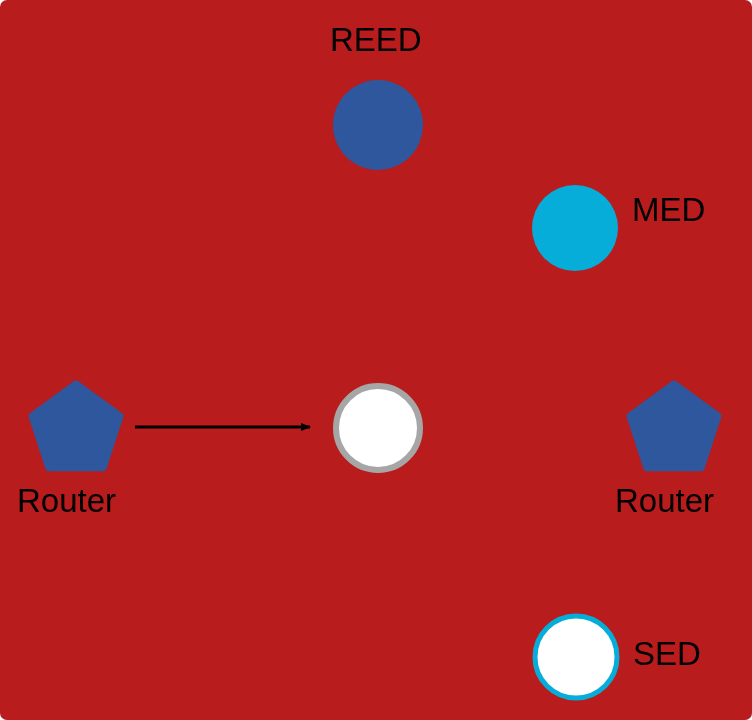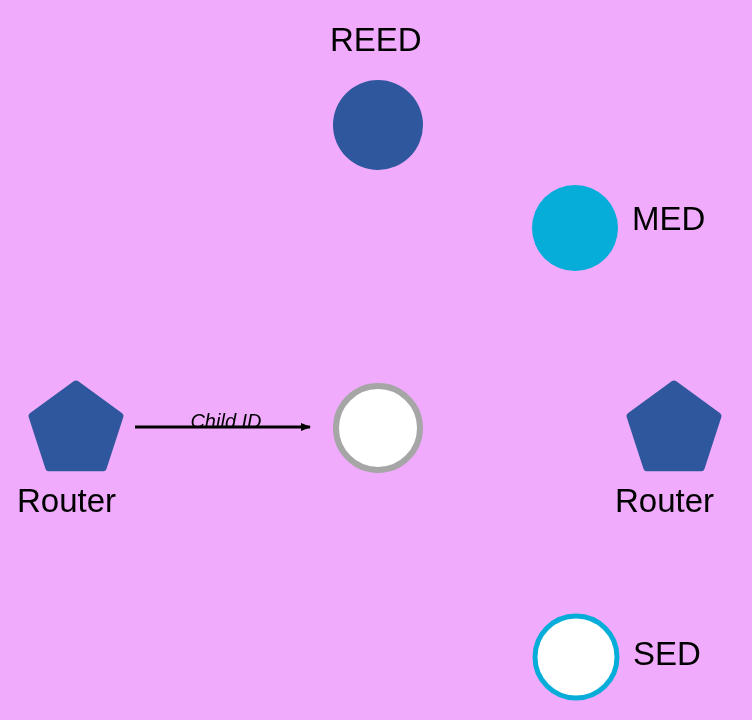--- a/index.html
+++ b/index.html
@@ -7,22 +7,23 @@
     padding: 0;
     background: #ffffff;
   }
   body {
     font-family: "Liberation Sans", sans-serif;
   }
   #canvas {
     position: relative;
     width: 752px;
     height: 720px;
-    background: #f0abfc;
+    background: #b91c1c;
     overflow: hidden;
+    border-radius: 7px;
   }
   .node {
     position: absolute;
   }
   .label {
     position: absolute;
     color: #000000;
     font-family: "Liberation Sans", sans-serif;
     font-size: 33px;
     line-height: 1;
@@ -51,21 +52,21 @@
       <circle cx="45" cy="45" r="45" fill="#2F579D"></circle>
     </svg>
   </div>
   <div class="label" style="left:330px; top:23px;">REED</div>
 
   <div class="node" style="left:532px; top:185px;">
     <svg width="86" height="86" viewBox="0 0 86 86">
       <circle cx="43" cy="43" r="43" fill="#06ADD8"></circle>
     </svg>
   </div>
-  <div class="label" style="left:632px; top:202px;">MED</div>
+  <div class="label" style="left:632px; top:193px;">MED</div>
 
   <div class="node" style="left:28px; top:380px;">
     <svg width="96" height="96" viewBox="0 0 100 100">
       <path d="M50 4 L96 37.4 L78.4 91.6 L21.6 91.6 L4 37.4 Z" fill="#2F579D" stroke="#2F579D" stroke-width="7" stroke-linejoin="round"></path>
     </svg>
   </div>
   <div class="label" style="left:17px; top:484px;">Router</div>
 
   <div class="node" style="left:333px; top:383px;">
     <svg width="90" height="90" viewBox="0 0 90 90">
@@ -91,16 +92,15 @@
     <svg width="200" height="50" viewBox="0 0 200 50">
       <defs>
         <marker id="ah" markerWidth="10" markerHeight="8" refX="9" refY="4" orient="auto" markerUnits="userSpaceOnUse">
           <path d="M0 0 L10 4 L0 8 Z" fill="#000000"></path>
         </marker>
       </defs>
       <line x1="5" y1="22" x2="180" y2="22" stroke="#000000" stroke-width="3" marker-end="url(#ah)"></line>
     </svg>
   </div>
   <div class="edge-label" style="left:146px; top:364px; width:160px;">
-    <div>Child ID</div>
   </div>
 
 </div>
 
 </body></html>

